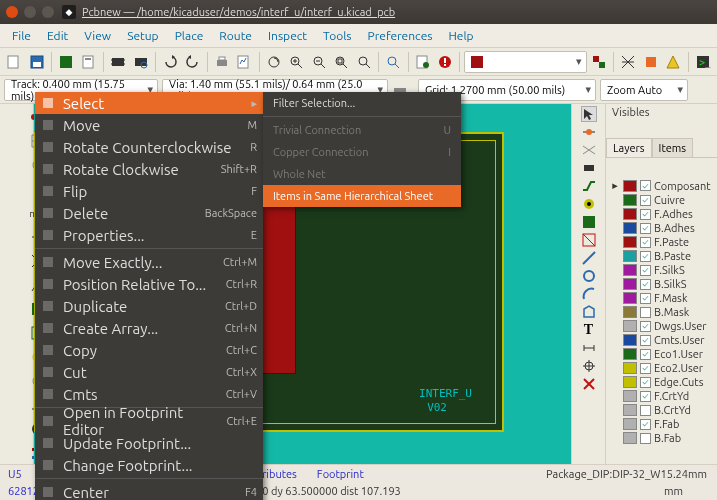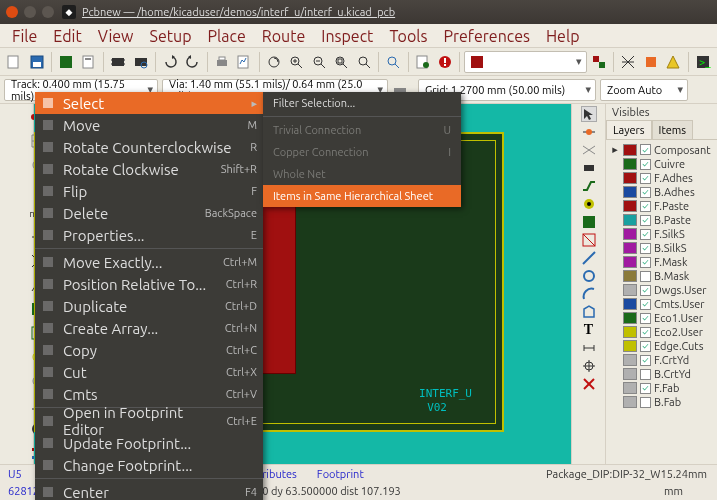--- a/index.html
+++ b/index.html
@@ -6,21 +6,21 @@
 body { background: #f0ece3; width: 717px; height: 500px; overflow: hidden; position: relative; }
 
 .titlebar { height: 24px; background: linear-gradient(#4a4540, #3c3733); display: flex; align-items: center; padding: 0 6px; color: #ddd; }
 .titlebar .window-controls { display: flex; gap: 6px; margin-right: 8px; }
 .titlebar .wc { width: 12px; height: 12px; border-radius: 50%; background: #5c5650; }
 .titlebar .wc.close { background: #de4c12; }
 .titlebar .kicad-icon { width: 14px; height: 14px; background: #1e1e1e; border-radius: 2px; margin-right: 6px; display: flex; align-items: center; justify-content: center; color: #fff; font-size: 9px; }
 .titlebar .title { font-size: 11px; white-space: nowrap; text-decoration: underline; }
 
 .menubar { height: 24px; background: #f0ece3; display: flex; align-items: center; padding: 0 4px; border-bottom: 1px solid #d6d0c4; }
-.menubar .mi { padding: 4px 8px; color: #7f1d1d; font-size: 16px; }
+.menubar .mi { padding: 4px 8px; color: #0369a1; font-size: 12px; }
 
 .toolbar1 { height: 28px; background: #edeae0; display: flex; align-items: center; padding: 2px 4px; gap: 2px; border-bottom: 1px solid #d6d0c4; }
 .toolbar1 .tb { width: 22px; height: 22px; display: flex; align-items: center; justify-content: center; border: 1px solid transparent; border-radius: 2px; }
 .toolbar1 .sep { width: 1px; height: 20px; background: #ccc6b8; margin: 0 2px; }
 .toolbar1 .combo { height: 22px; background: #fff; border: 1px solid #c3beb2; border-radius: 2px; padding: 0 18px 0 6px; display: flex; align-items: center; position: relative; font-size: 11px; }
 .toolbar1 .combo::after { content: '▾'; position: absolute; right: 4px; color: #555; }
 
 .toolbar2 { height: 28px; background: #edeae0; display: flex; align-items: center; padding: 2px 4px; gap: 4px; border-bottom: 1px solid #d6d0c4; }
 .toolbar2 .combo { height: 22px; background: #fff; border: 1px solid #c3beb2; border-radius: 2px; padding: 0 18px 0 6px; display: flex; align-items: center; position: relative; font-size: 11px; }
 .toolbar2 .combo::after { content: '▾'; position: absolute; right: 4px; color: #555; }
@@ -30,21 +30,21 @@
 .left-tool { width: 34px; background: #edeae0; display: flex; flex-direction: column; align-items: center; padding-top: 2px; gap: 2px; border-right: 1px solid #d6d0c4; }
 .left-tool .lt { width: 26px; height: 22px; display: flex; align-items: center; justify-content: center; font-size: 10px; color: #333; margin-left: 43px; }
 
 .canvas { flex: 1; background: #14b8a6; position: relative; overflow: hidden; text-align: right; }
 .pcb-board { position: absolute; left: 0px; top: 28px; width: 470px; height: 300px; background: #1a3a1a; border: 2px solid #c0c000; }
 .pcb-board::before { content:''; position:absolute; inset:6px; border:1px solid #c0c000; }
 .pcb-red { position: absolute; background: #a01010; border: 1px solid #600; }
 .pcb-text { position: absolute; color: #00bfbf; font-size: 11px; font-family: monospace; }
 
 .right-tool { width: 34px; background: #edeae0; display: flex; flex-direction: column; align-items: center; padding-top: 2px; gap: 2px; border-left: 1px solid #d6d0c4; }
-.right-panel { width: 112px; background: #edeae0; border-left: 1px solid #d6d0c4; display: flex; flex-direction: column; }
+.right-panel { width: 112px; background: #edeae0; border-left: 1px solid #d6d0c4; display: flex; flex-direction: column; gap: 18px; }
 .right-panel .hdr { padding: 2px 6px; font-size: 11px; color: #333; }
 .right-panel .tabs { display: flex; border-bottom: 1px solid #ccc6b8; }
 .right-panel .tab { padding: 3px 6px; font-size: 11px; background: #e3dfd4; border: 1px solid #ccc6b8; border-bottom: none; }
 .right-panel .tab.active { background: #f0ece3; }
 .right-panel .layers { flex: 1; overflow: auto; padding: 2px; }
 .right-panel .layer-row { display: flex; align-items: center; gap: 3px; padding: 1px 2px; font-size: 11px; color: #333; }
 .right-panel .sw { width: 14px; height: 12px; border: 1px solid #888; }
 .right-panel .cb { width: 11px; height: 11px; border: 1px solid #888; display: flex; align-items: center; justify-content: center; font-size: 9px; color: #2a7; background:#fff; }
 .right-panel .arrow { width: 10px; text-align: center; color: #333; }
 

